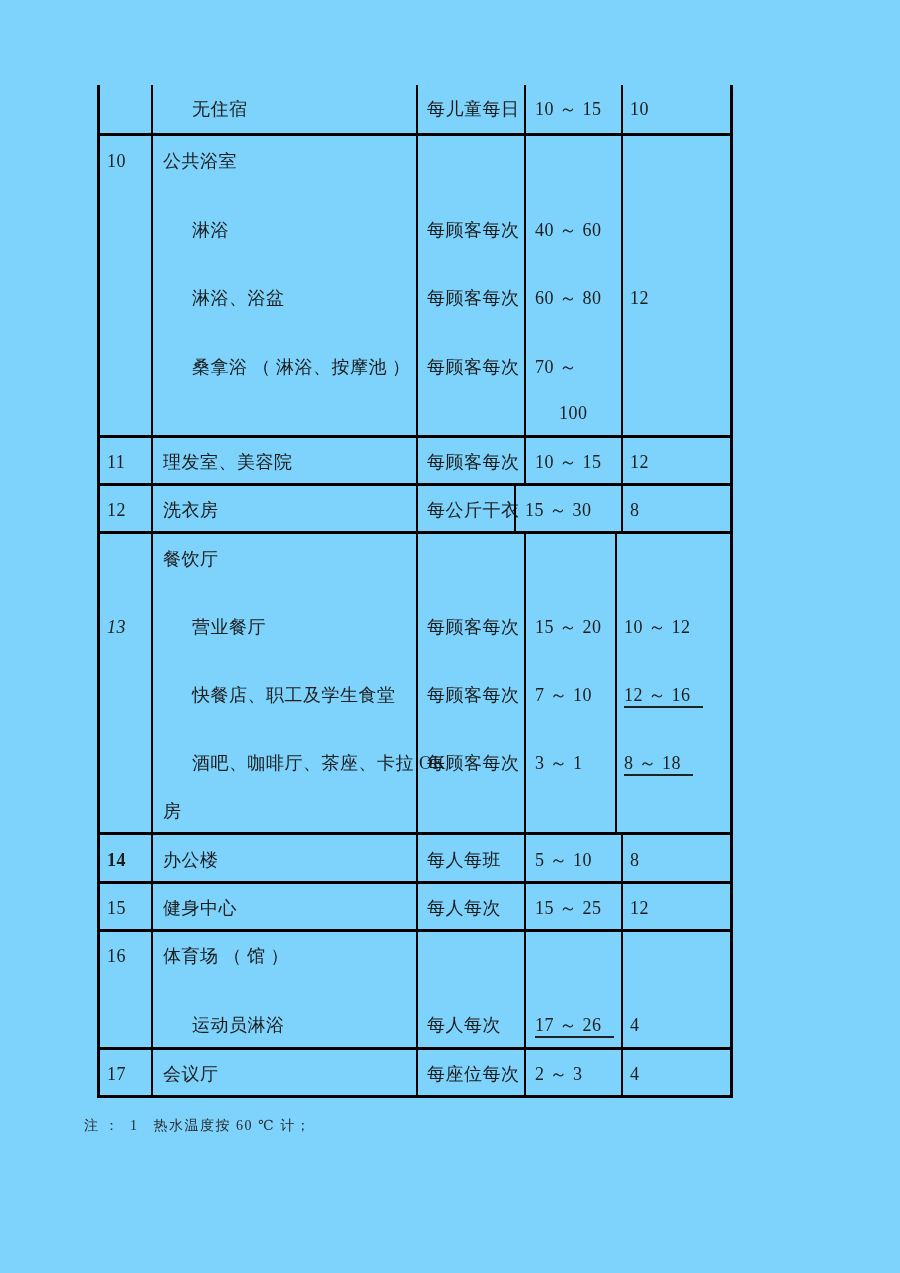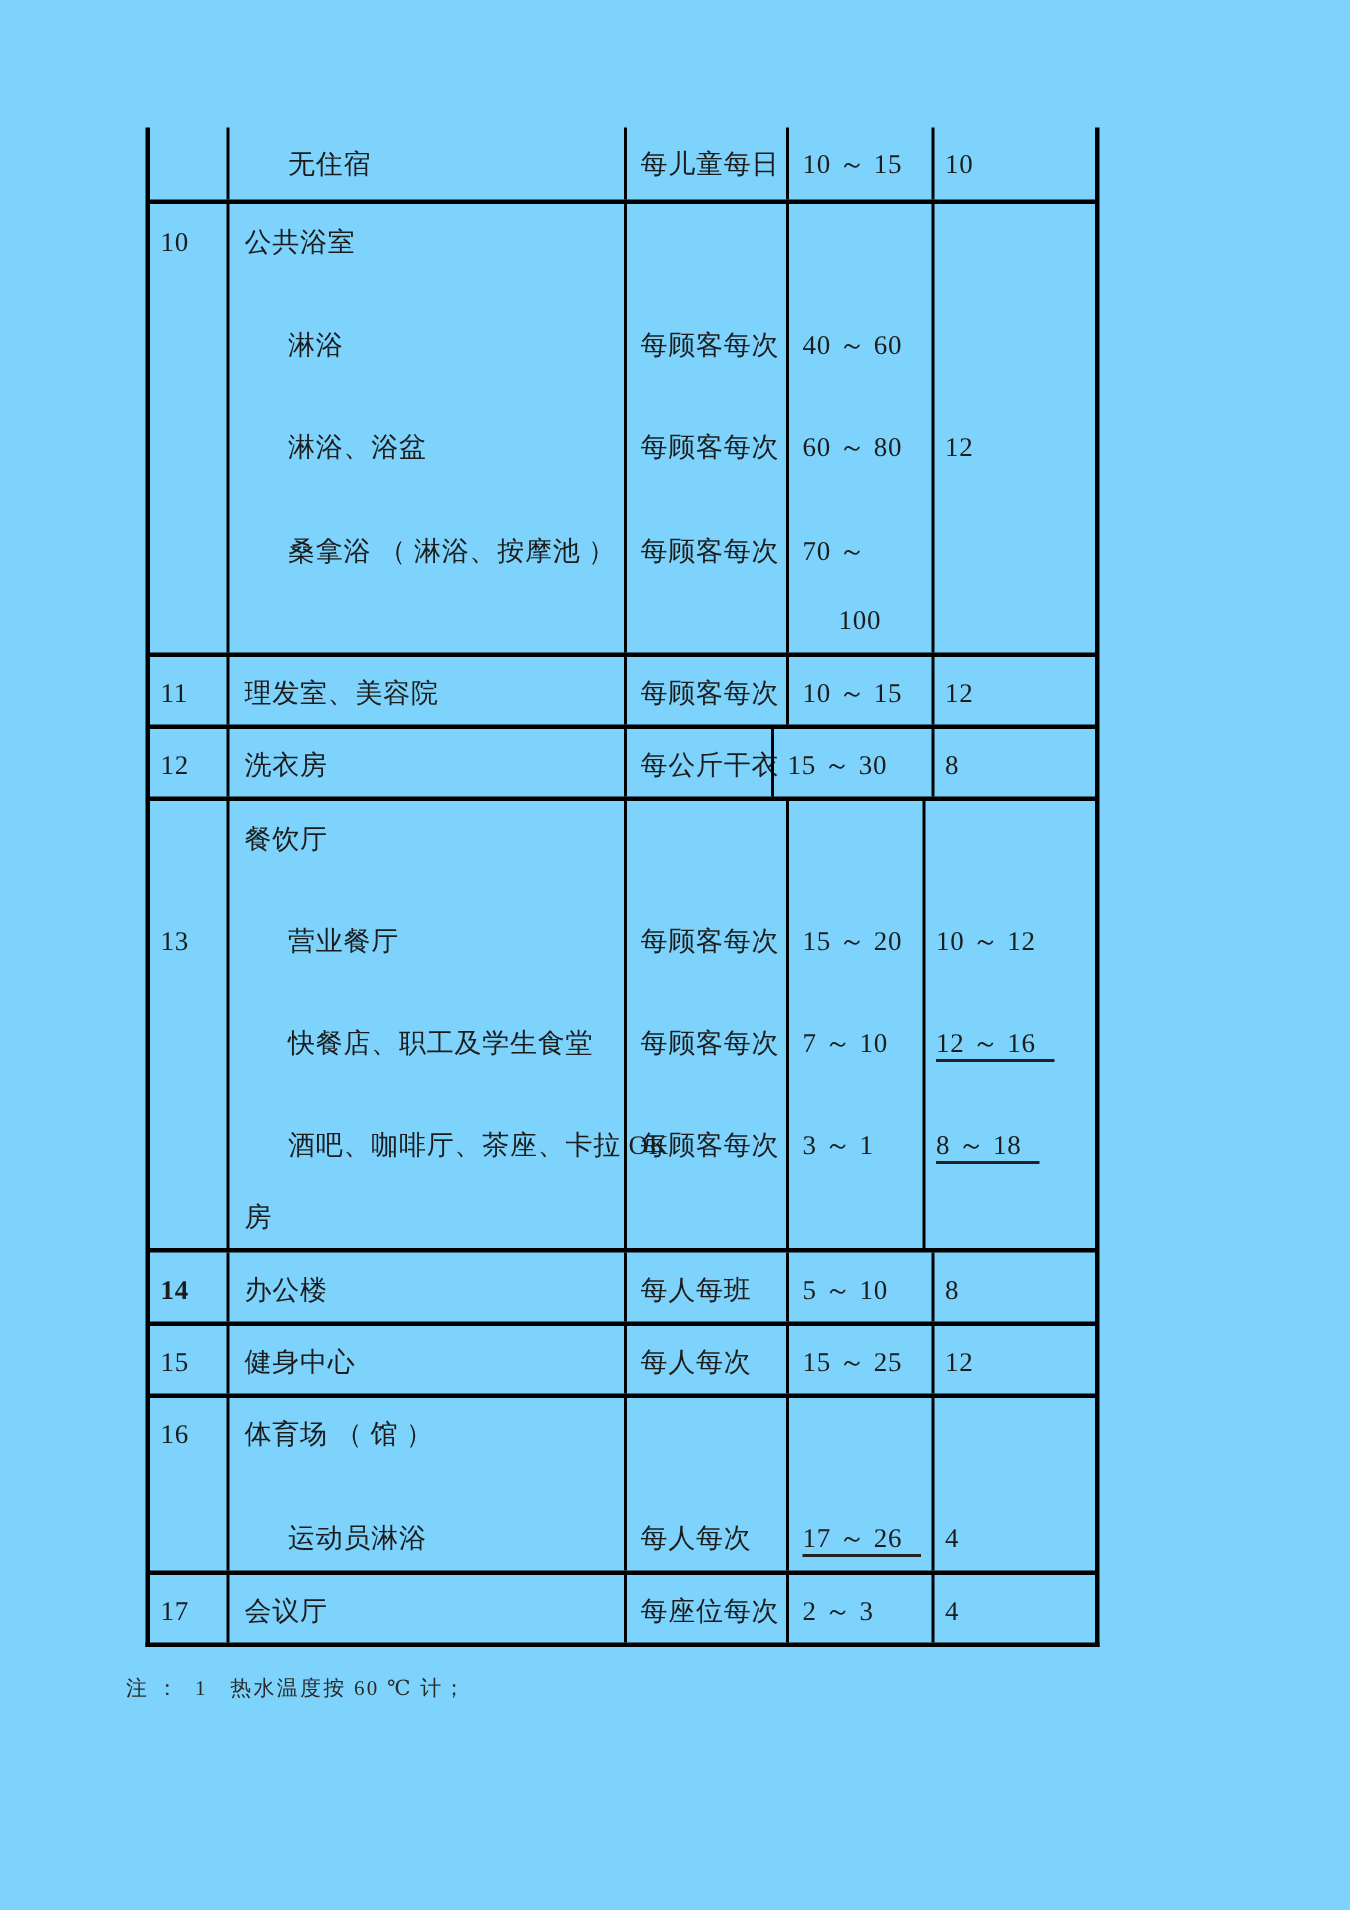--- a/index.html
+++ b/index.html
@@ -130,21 +130,21 @@
         </div>
         <div class="cell vl" style="left: 400px; width: 85px; margin-left: 14px;">
           <div class="line" style="left: 9px; top: 12px;">15 ～ 30</div>
         </div>
         <div class="cell vl" style="left: 521px; width: 109px;">
           <div class="line" style="left: 7px; top: 12px;">8</div>
         </div>
       </div>
       <div class="row" style="height: 301px;">
         <div class="cell" style="left: 0px; width: 51px;">
-          <div class="line" style="left: 7px; top: 81px;">13</div>
+          <div class="line" style="left: 7px; top: 81px; font-style: italic;">13</div>
         </div>
         <div class="cell vl" style="left: 51px; width: 265px;">
           <div class="line" style="left: 10px; top: 13px;">餐饮厅</div>
           <div class="line" style="left: 39px; top: 81px;">营业餐厅</div>
           <div class="line" style="left: 39px; top: 149px;">快餐店、职工及学生食堂</div>
           <div class="line" style="left: 39px; top: 217px;">酒吧、咖啡厅、茶座、卡拉 OK</div>
           <div class="line" style="left: 10px; top: 265px;">房</div>
         </div>
         <div class="cell vl" style="left: 316px; width: 108px;">
           <div class="line" style="left: 9px; top: 81px;">每顾客每次</div>

